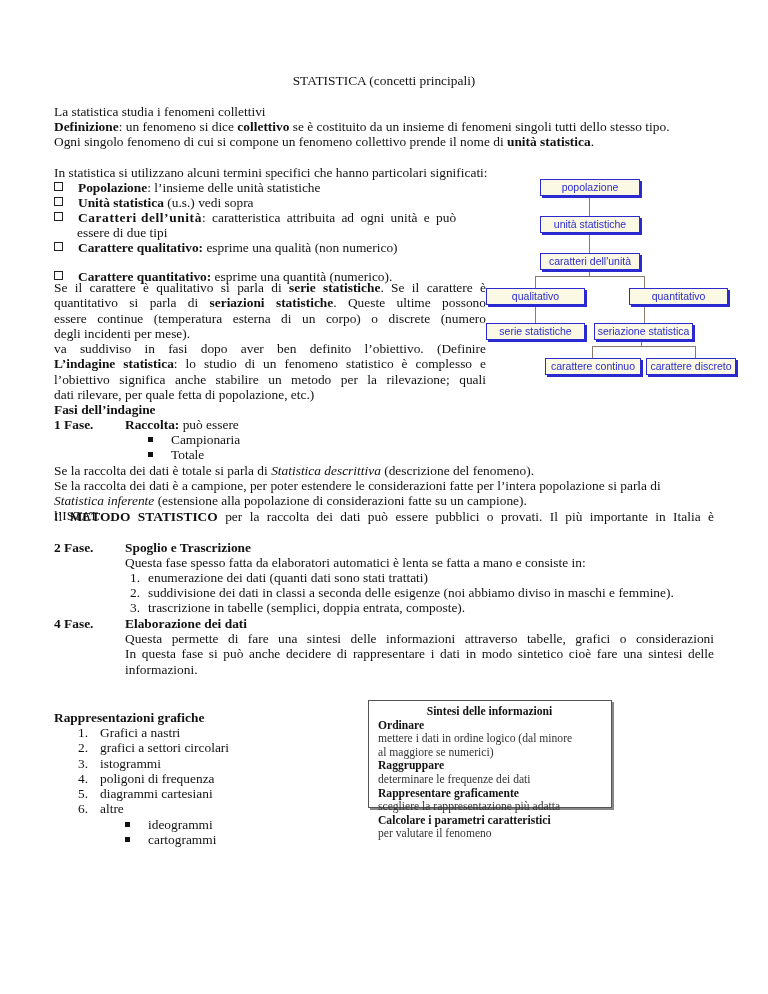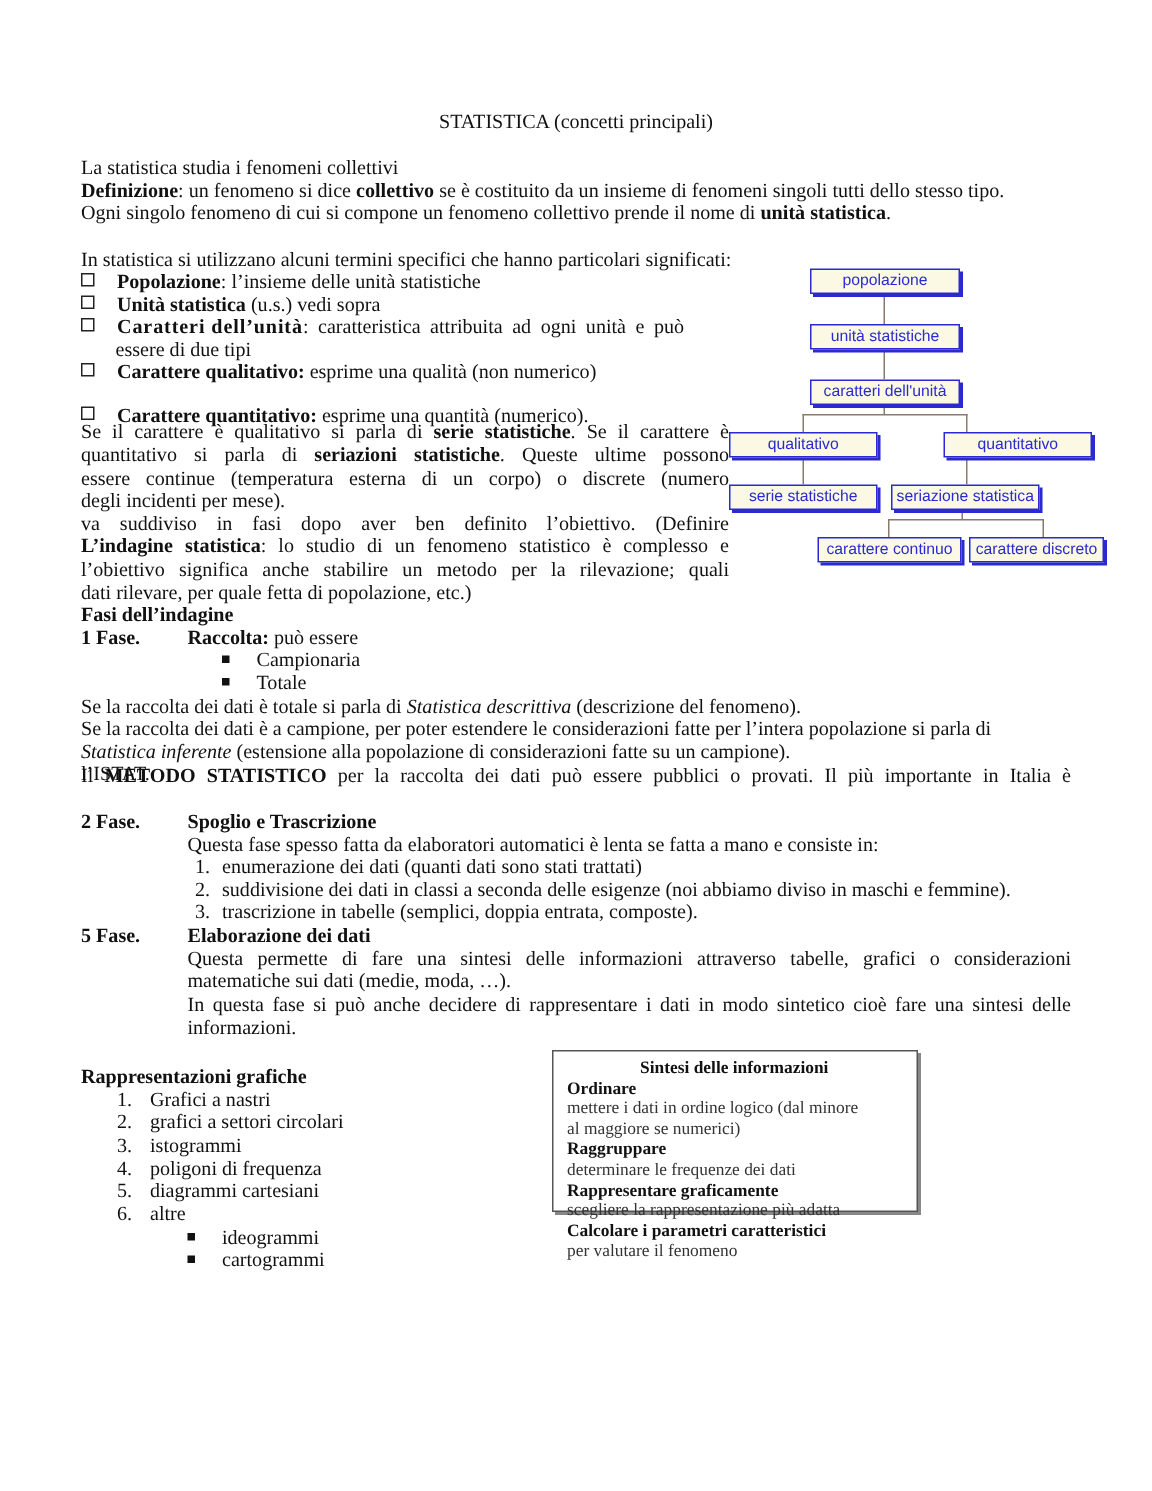--- a/index.html
+++ b/index.html
@@ -86,24 +86,23 @@
     <div class="just"><span>Il </span><b>METODO STATISTICO</b><span> per la raccolta dei dati può essere pubblici o provati. Il più importante in Italia è</span></div>
   </div>
 <div class="abs line" style="top:508px">l’ISTAT.</div>
 
 <div class="abs line" style="top:540px"><b style="display:inline-block; width:71px">2 Fase.</b><b>Spoglio e Trascrizione</b></div>
 <div class="abs line" style="top:555px; left:125px">Questa fase spesso fatta da elaboratori automatici è lenta se fatta a mano e consiste in:</div>
 <div class="abs line" style="top:570px; left:130px"><span style="display:inline-block;width:18px">1.</span><span>enumerazione dei dati (quanti dati sono stati trattati)</span></div>
 <div class="abs line" style="top:585px; left:130px"><span style="display:inline-block;width:18px">2.</span><span>suddivisione dei dati in classi a seconda delle esigenze (noi abbiamo diviso in maschi e femmine).</span></div>
 <div class="abs line" style="top:600px; left:130px"><span style="display:inline-block;width:18px">3.</span><span>trascrizione in tabelle (semplici, doppia entrata, composte).</span></div>
 
-<div class="abs line" style="top:616px"><b style="display:inline-block; width:71px">5 Fase.</b><b>Elaborazione dei dati</b></div>
+<div class="abs line" style="top:616px"><b style="display:inline-block; width:71px">4 Fase.</b><b>Elaborazione dei dati</b></div>
 <div class="abs" style="top:631px; left:125px; width:589px;">
   <div class="just">Questa permette di fare una sintesi delle informazioni attraverso tabelle, grafici o considerazioni</div>
-  <div>matematiche sui dati (medie, moda, …).</div>
   <div class="just">In questa fase si può anche decidere di rappresentare i dati in modo sintetico cioè fare una sintesi delle</div>
   <div>informazioni.</div>
 </div>
 
 <div class="abs line" style="top:710px"><b>Rappresentazioni grafiche</b></div>
 <div class="abs" style="top:725px; left:78px;">
   <div><span style="display:inline-block;width:22px">1.</span><span>Grafici a nastri</span></div>
   <div><span style="display:inline-block;width:22px">2.</span><span>grafici a settori circolari</span></div>
   <div><span style="display:inline-block;width:22px">3.</span><span>istogrammi</span></div>
   <div><span style="display:inline-block;width:22px">4.</span><span>poligoni di frequenza</span></div>

